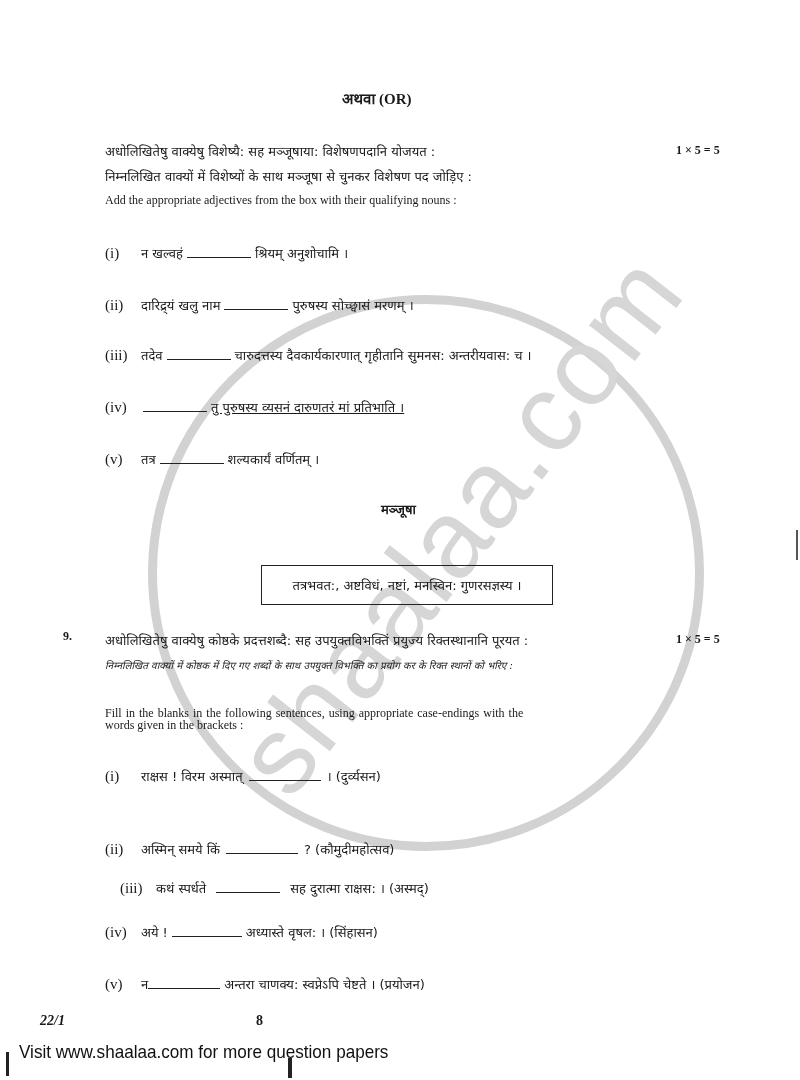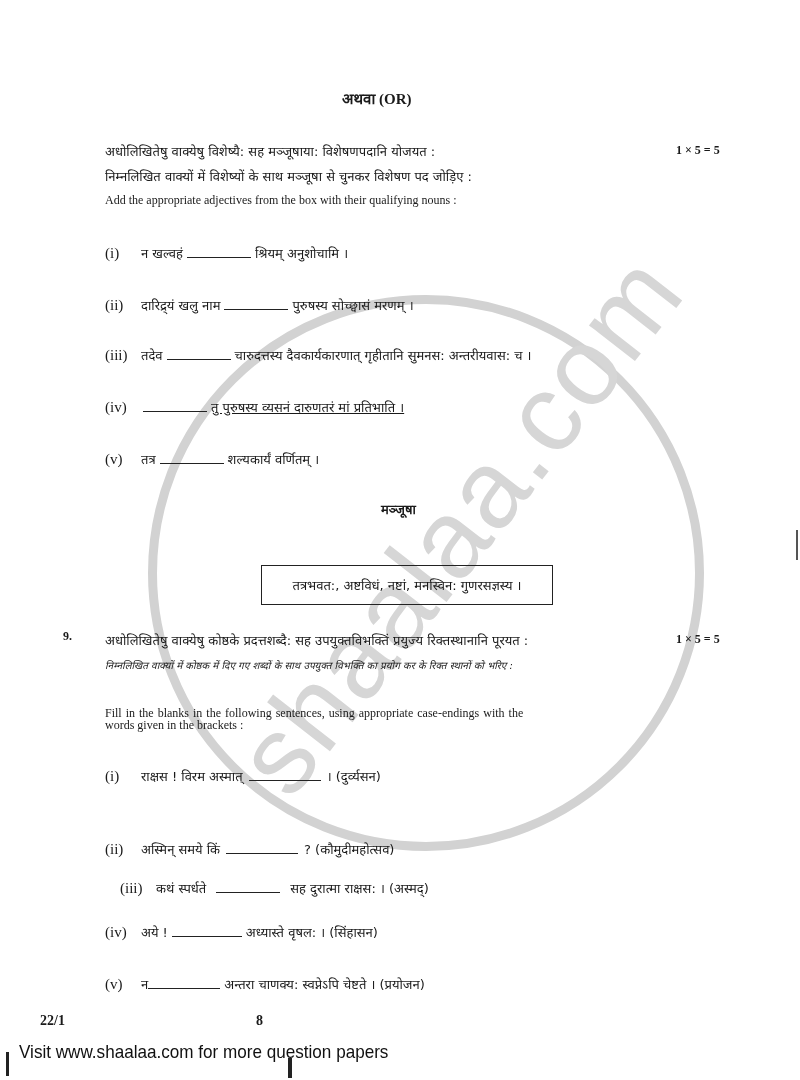--- a/index.html
+++ b/index.html
@@ -87,19 +87,19 @@
 <div class="abs" style="left:120px; top:871px;margin-top:8px;">
   <span class="item-no" style="display:inline-block;width:36px;">(iii)</span><span class="deva">कथं स्पर्धते</span><span class="blank" style="width:64px;margin:0 10px;"></span><span class="deva">सह दुरात्मा राक्षस: । (अस्मद्)</span>
 </div>
 <div class="abs" style="left:105px; top:923px;">
   <span class="item-no" style="display:inline-block;width:36px;">(iv)</span><span class="deva">अये !</span><span class="blank" style="width:70px;"></span><span class="deva">अध्यास्ते वृषल: । (सिंहासन)</span>
 </div>
 <div class="abs" style="left:105px; top:975px;">
   <span class="item-no" style="display:inline-block;width:36px;">(v)</span><span class="deva">न</span><span class="blank" style="width:72px;margin:0 4px 0 0;"></span><span class="deva">अन्तरा चाणक्य: स्वप्नेऽपि चेष्टते । (प्रयोजन)</span>
 </div>
 
-<div class="abs footer-code" style="left:40px; top:1013px;">22/1</div>
+<div class="abs footer-code" style="left:40px; top:1013px;font-style:italic;">22/1</div>
 <div class="abs footer-code" style="left:256px; top:1013px;">8</div>
 <div class="abs visit" style="left:19px; top:1041px;">Visit www.shaalaa.com for more question papers</div>
 
 <div class="edge-mark" style="left:6px; top:1052px; width:3px; height:24px;"></div>
 <div class="edge-mark" style="left:288px; top:1058px; width:4px; height:20px;"></div>
 <div class="edge-mark" style="left:796px; top:530px; width:2px; height:30px; background:#555;"></div>
 
 </body></html>

